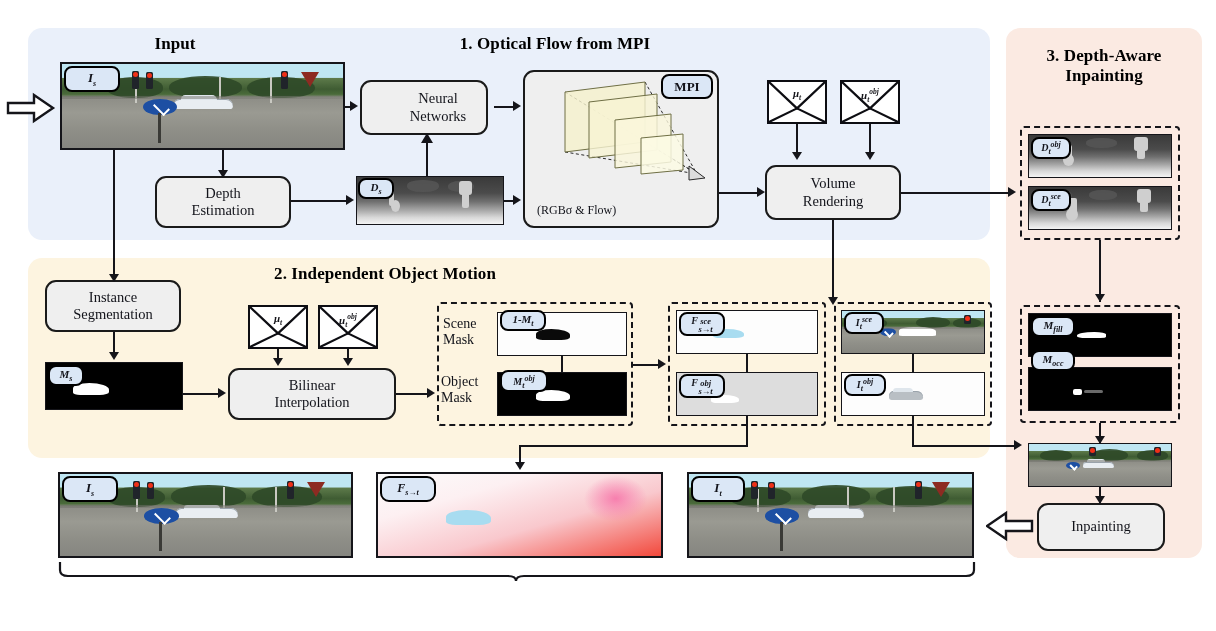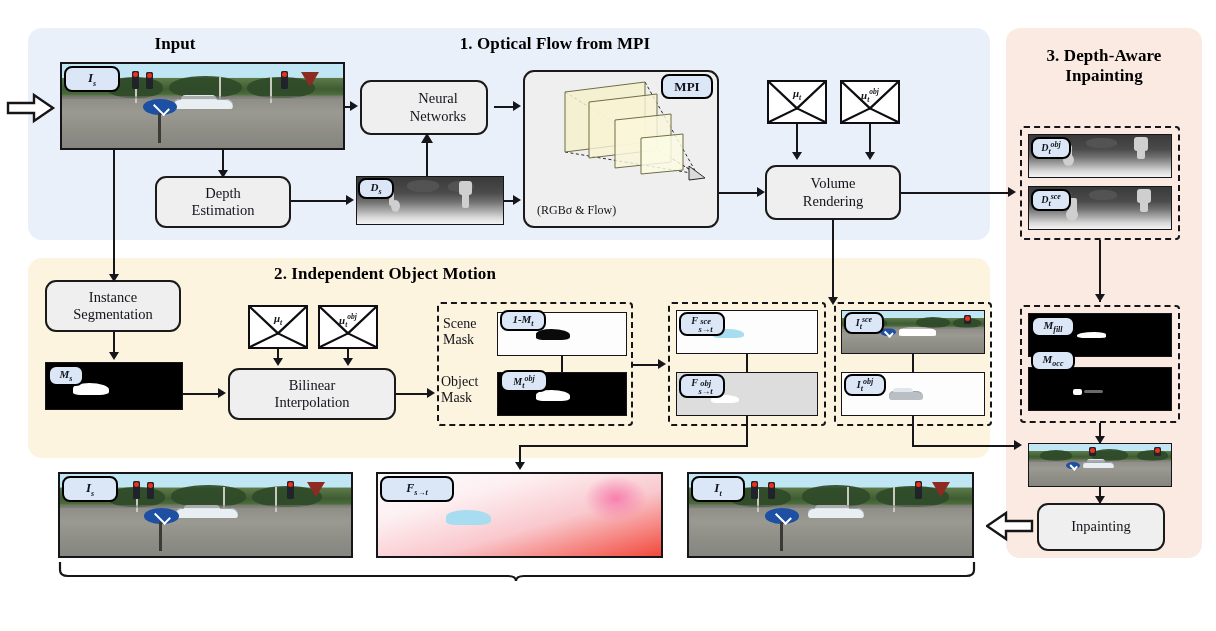--- a/index.html
+++ b/index.html
@@ -428,21 +428,21 @@
     </div>
   </div>
   <div class="tag" style="left:62px;top:476px;width:56px;height:26px;">
     <span>I<sub>s</sub></span>
   </div>
 
   <div class="tile" style="left:376px;top:472px;width:287px;height:86px;">
     <div class="flowfull"></div>
     <div class="cyancar" style="left:24%;top:44%;width:16%;height:18%;"></div>
   </div>
-  <div class="tag" style="left:380px;top:476px;width:74px;height:26px;font-size:12px;">
+  <div class="tag" style="left:380px;top:476px;width:56px;height:26px;font-size:12px;border-radius:9px;">
     <span>F<sub>s→t</sub></span>
   </div>
 
   <div class="tile" style="left:687px;top:472px;width:287px;height:86px;">
     <div class="scene">
       <div class="tree" style="left:14%;top:16%;width:22%;height:24%;"></div>
       <div class="tree" style="left:40%;top:14%;width:24%;height:26%;"></div>
       <div class="tree" style="left:66%;top:15%;width:26%;height:25%;"></div>
       <div class="pole" style="left:24%;top:18%;height:28%;"></div>
       <div class="pole" style="left:56%;top:16%;height:30%;"></div>

